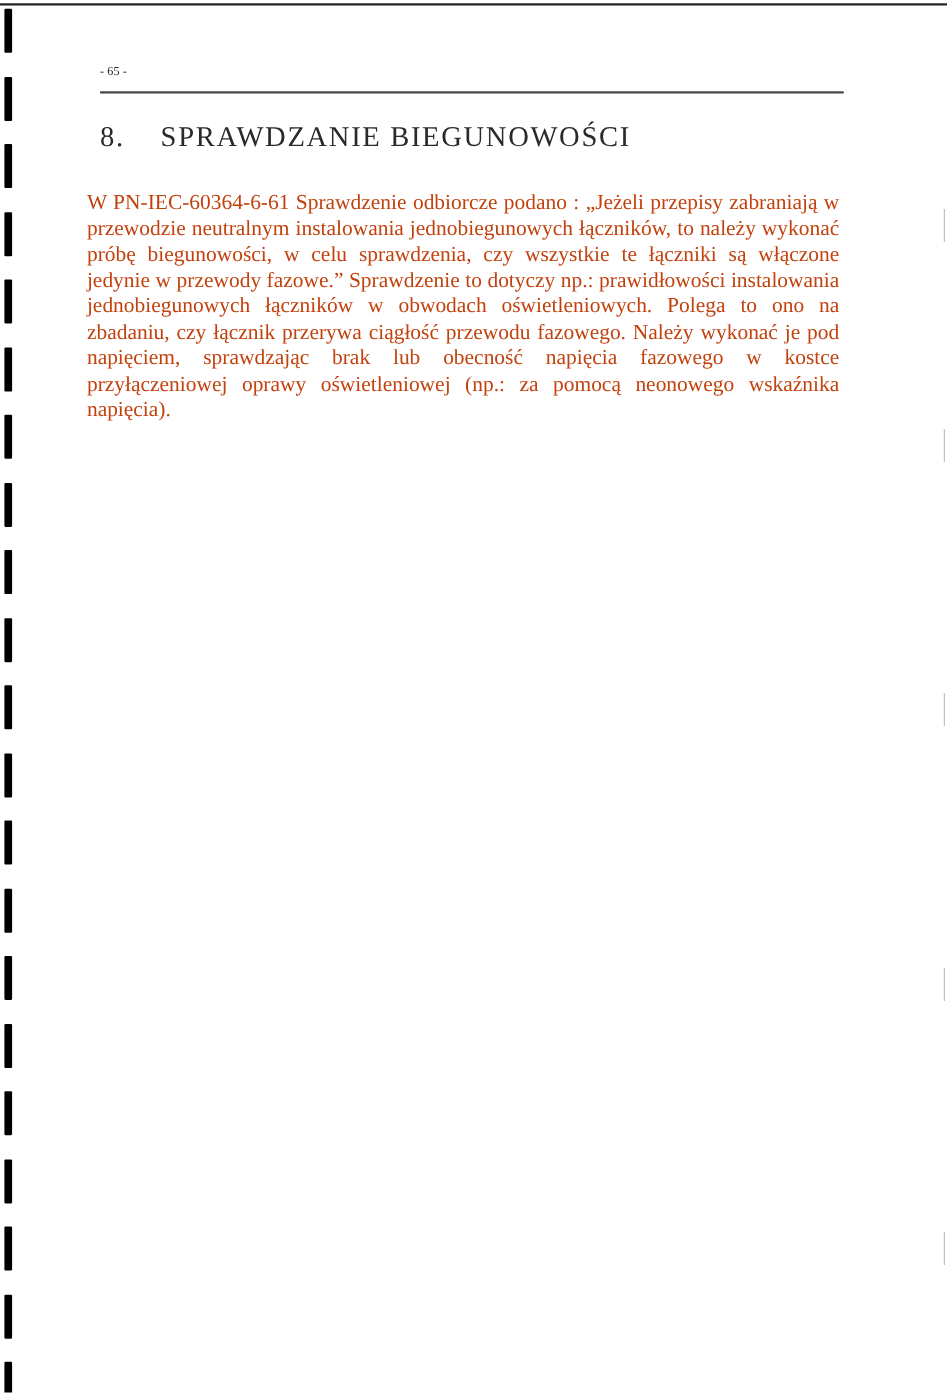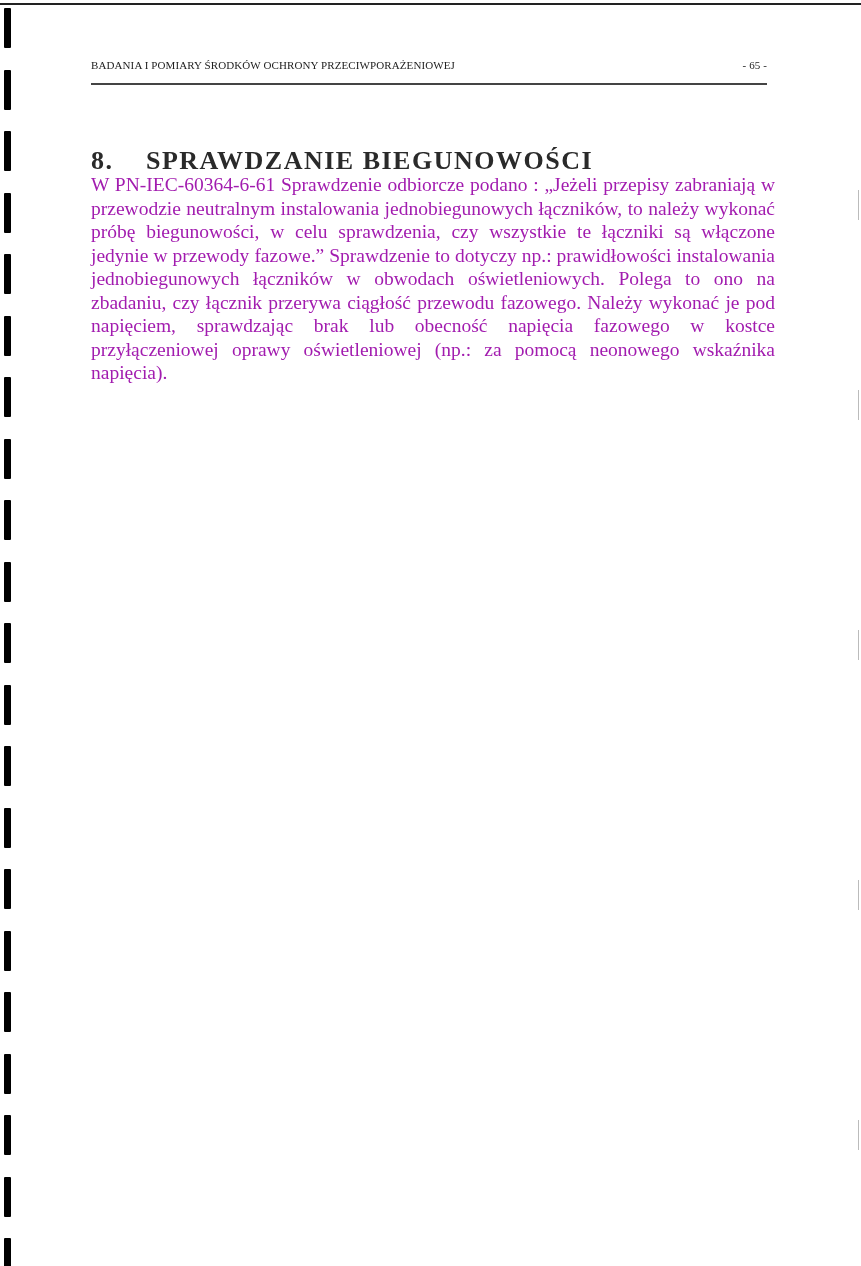--- a/index.html
+++ b/index.html
@@ -1,23 +1,23 @@
 <!DOCTYPE html>
 <html><head>
 <meta charset="utf-8">
 <style>
   html, body { margin:0; padding:0; }
   body { width:861px; height:1266px; background:#ffffff; position:relative; overflow:hidden; font-family:"Liberation Serif", "DejaVu Serif", serif; color:#1a1a1a; }
   .topline { position:absolute; left:0; top:3px; width:861px; height:2px; background:#222; }
   .mark { position:absolute; left:4px; width:7px; height:40px; background:#000; border-radius:1px; }
   .header { position:absolute; left:91px; top:59px; width:676px; font-size:11px; letter-spacing:0.1px; display:flex; justify-content:space-between; color:#222; }
   .header-rule { position:absolute; left:91px; top:83px; width:676px; height:2px; background:#444; }
-  .heading { position:absolute; left:91px; top:110px; font-size:26px; font-weight:bold; letter-spacing:1.5px; color:#2a2a2a;margin-top:36px; }
+  .heading { position:absolute; left:91px; top:110px; font-size:26px; font-weight:normal; letter-spacing:1.5px; color:#2a2a2a; }
   .heading .num { display:inline-block; width:55px; }
-  .body-text { position:absolute; left:91px; top:173px; width:684px; font-size:19.5px; line-height:23.5px; text-align:justify; color:#a21caf; }
+  .body-text { position:absolute; left:79px; top:173px; width:684px; font-size:19.5px; line-height:23.5px; text-align:justify; color:#c2410c; }
   .rightmark { position:absolute; left:858px; width:1px; background:#bbb; }
 </style>
 </head>
 <body>
 
 <div class="topline"></div>
 
 <div id="marks">
     <div class="mark" style="top: 8px;"></div>
     <div class="mark" style="top: 70px;"></div>
@@ -36,21 +36,20 @@
     <div class="mark" style="top: 869px;"></div>
     <div class="mark" style="top: 931px;"></div>
     <div class="mark" style="top: 992px;"></div>
     <div class="mark" style="top: 1054px;"></div>
     <div class="mark" style="top: 1115px;"></div>
     <div class="mark" style="top: 1177px;"></div>
     <div class="mark" style="top: 1238px;"></div>
   </div>
 
 <div class="header">
-  <span>BADANIA I POMIARY ŚRODKÓW OCHRONY PRZECIWPORAŻENIOWEJ</span>
   <span>- 65 -</span>
 </div>
 <div class="header-rule"></div>
 
 <div class="heading">
   <span class="num">8.</span><span>SPRAWDZANIE BIEGUNOWOŚCI</span>
 </div>
 
 <div class="body-text">W PN-IEC-60364-6-61 Sprawdzenie odbiorcze podano : „Jeżeli przepisy zabraniają w przewodzie neutralnym instalowania jednobiegunowych łączników, to należy wykonać próbę biegunowości, w celu sprawdzenia, czy wszystkie te łączniki są włączone jedynie w przewody fazowe.” Sprawdzenie to dotyczy np.: prawidłowości instalowania jednobiegunowych łączników w obwodach oświetleniowych. Polega to ono na zbadaniu, czy łącznik przerywa ciągłość przewodu fazowego. Należy wykonać je pod napięciem, sprawdzając brak lub obecność napięcia fazowego w kostce przyłączeniowej oprawy oświetleniowej (np.: za pomocą neonowego wskaźnika napięcia).</div>
 

